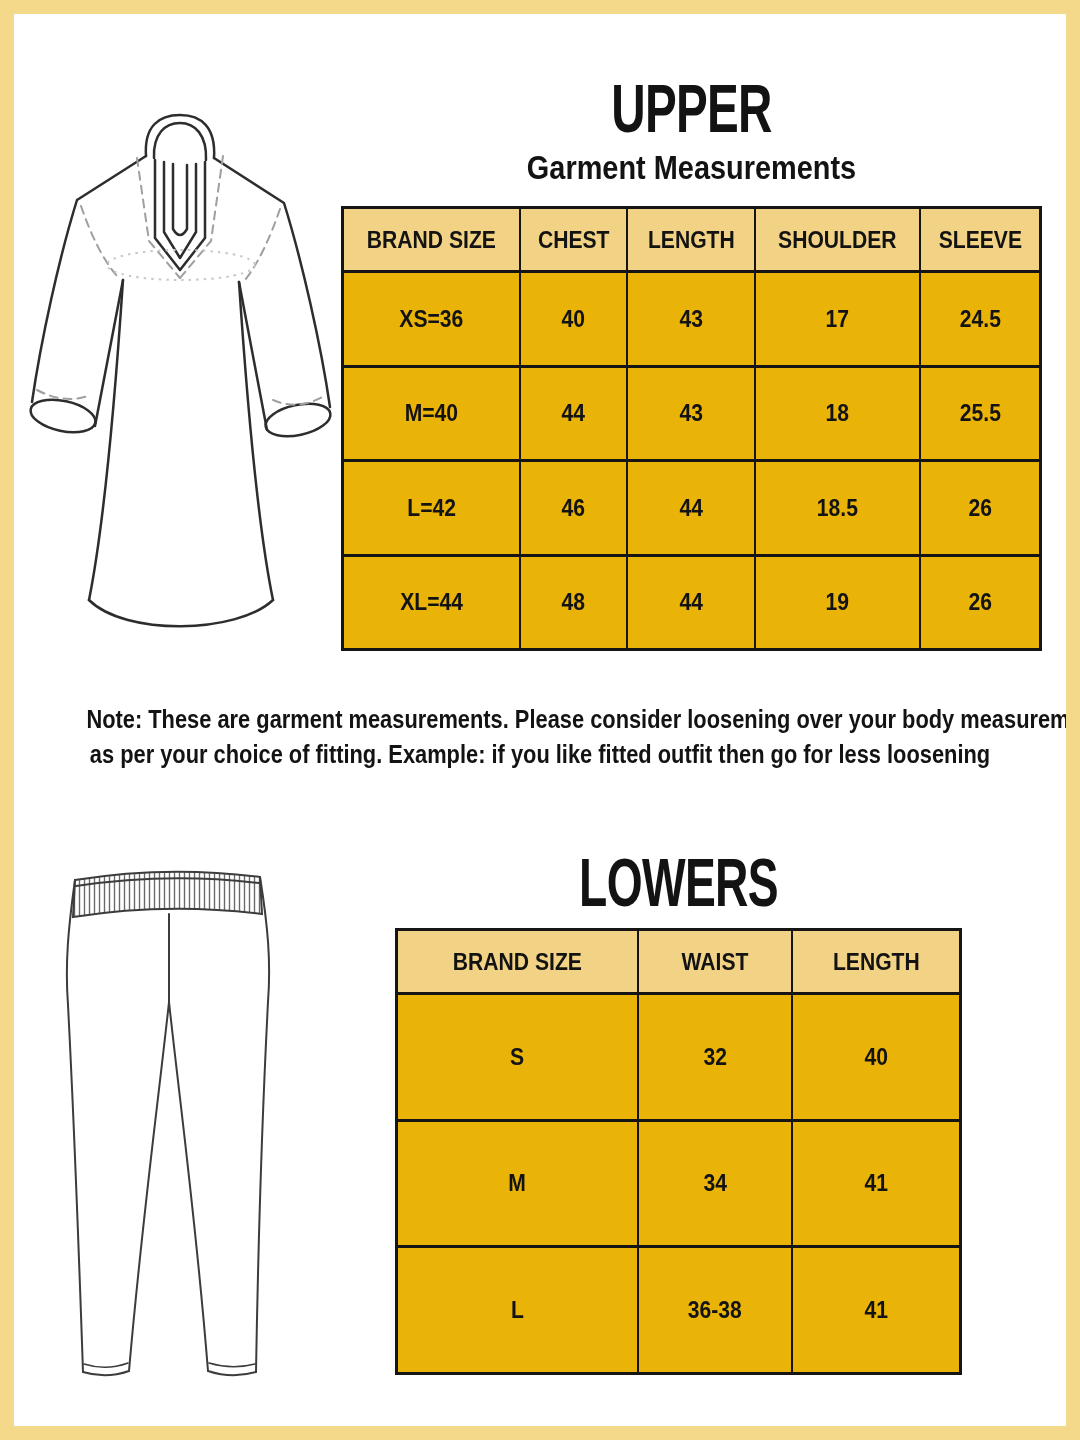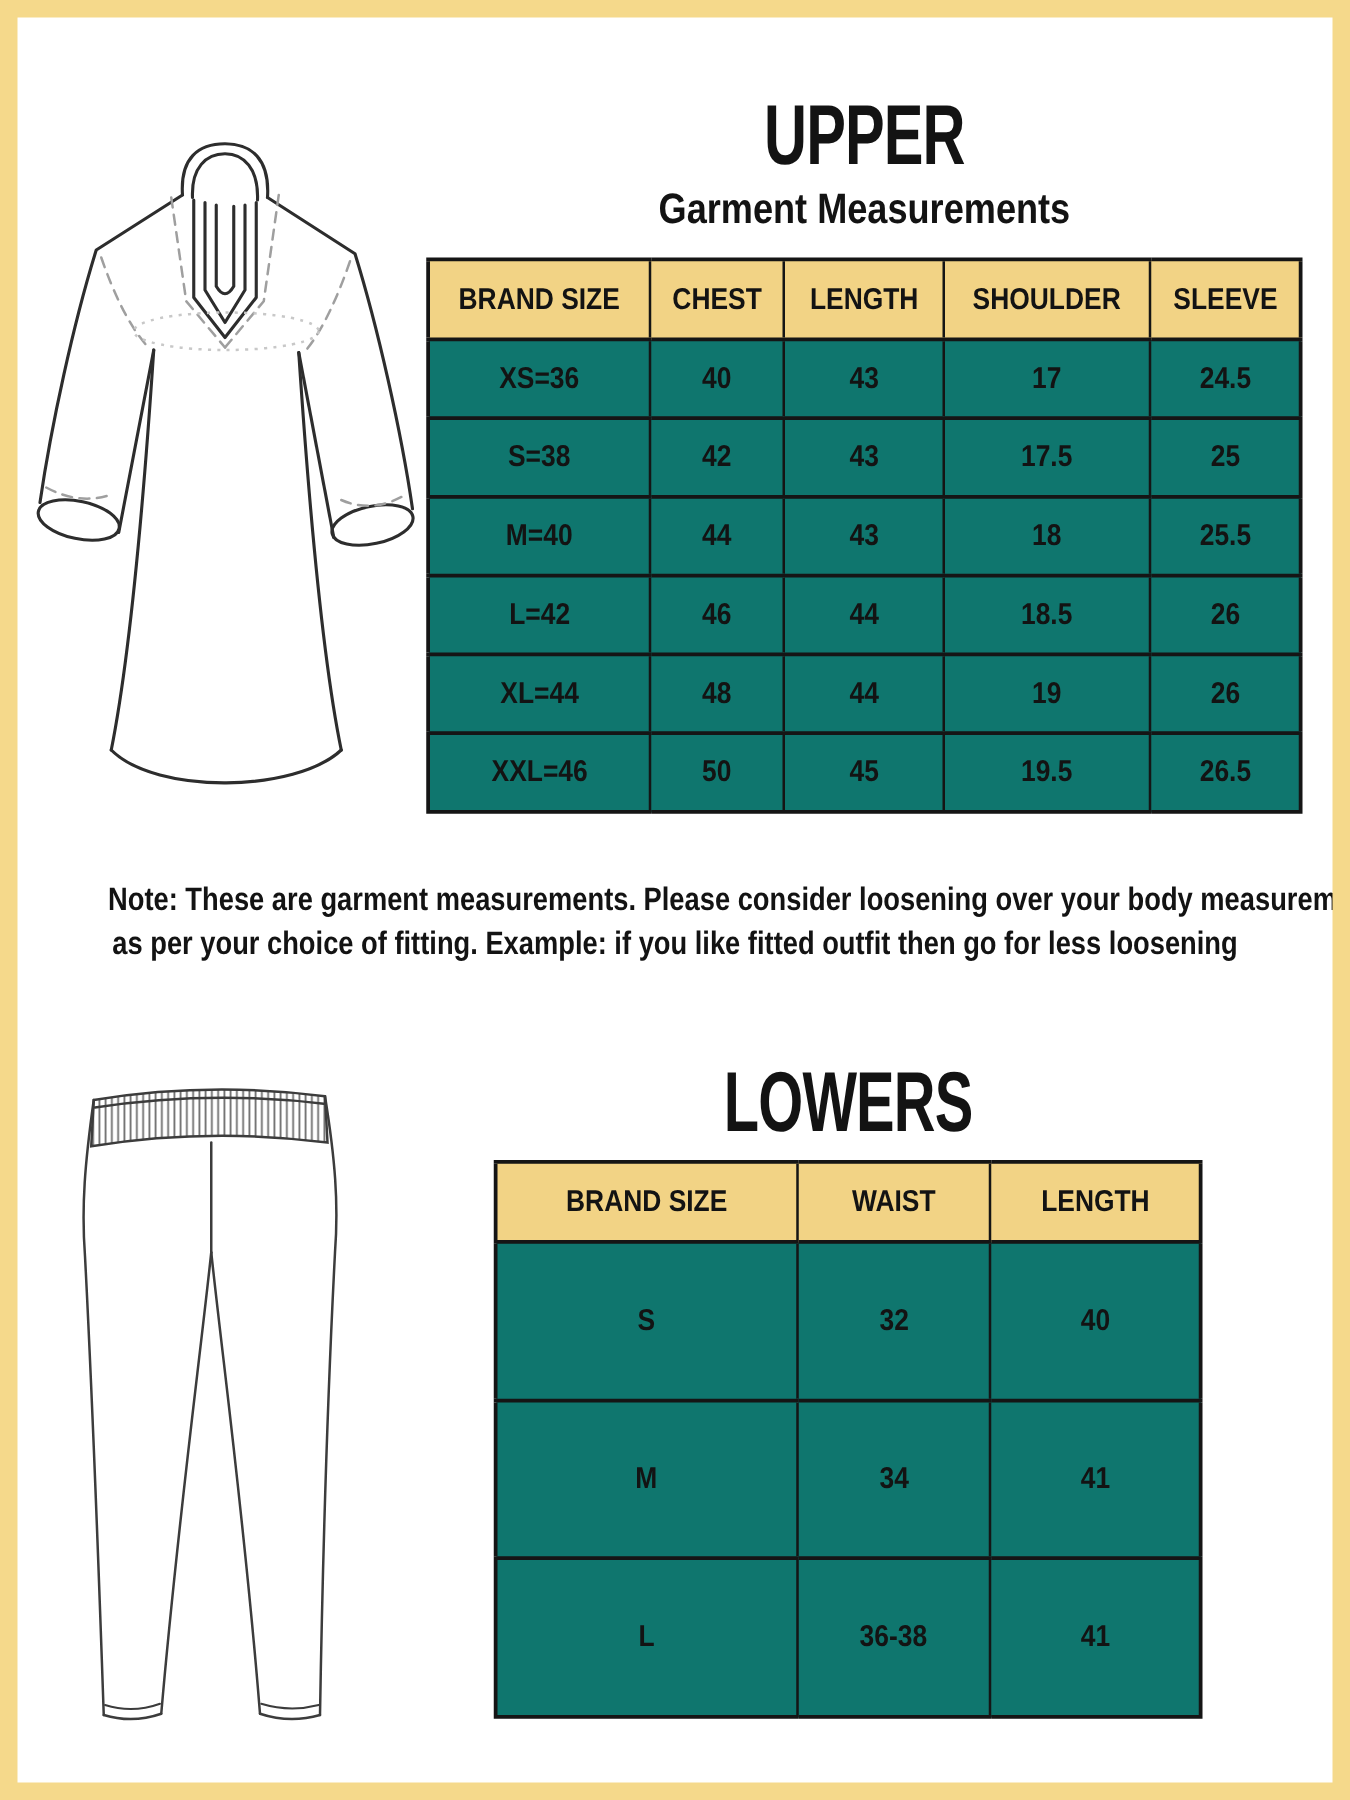--- a/index.html
+++ b/index.html
@@ -27,21 +27,21 @@
   }
   #upper-table{left:341px;top:206px;width:701px;height:445px;}
   #lowers-table{left:395px;top:928px;width:567px;height:447px;}
   th,td{
     border:2px solid #151515;border-top-width:3px;border-bottom-width:3px;
     text-align:center;vertical-align:middle;padding:0;
     font-size:24px;font-weight:bold;color:#131313;
   }
   thead tr{height:64px;}
   th{background:#F2D385;}
-  td{background:#0f766e;}
+  td{background:#eab308;}
   .cell-txt{display:inline-block;transform:scaleX(0.88);transform-origin:50% 50%;white-space:nowrap;}
   #upper-table .c1{width:25.4%}#upper-table .c2{width:15.4%}
   #upper-table .c3{width:18.3%}#upper-table .c4{width:23.7%}#upper-table .c5{width:17.2%}
   #lowers-table .c1{width:42.8%}#lowers-table .c2{width:27.4%}#lowers-table .c3{width:29.8%}
   .note{position:absolute;left:0;top:702px;width:1080px;}
   .note-line{
     font-weight:bold;font-size:26px;line-height:35px;text-align:center;
     white-space:nowrap;transform:scaleX(0.84);transform-origin:50% 50%;
   }
 </style>
@@ -121,53 +121,39 @@
       </thead>
       <tbody>
         <tr>
           <td><span class="cell-txt">XS=36</span></td>
           <td><span class="cell-txt">40</span></td>
           <td><span class="cell-txt">43</span></td>
           <td><span class="cell-txt">17</span></td>
           <td><span class="cell-txt">24.5</span></td>
         </tr>
         <tr>
-          <td><span class="cell-txt">S=38</span></td>
-          <td><span class="cell-txt">42</span></td>
-          <td><span class="cell-txt">43</span></td>
-          <td><span class="cell-txt">17.5</span></td>
-          <td><span class="cell-txt">25</span></td>
-        </tr>
-        <tr>
           <td><span class="cell-txt">M=40</span></td>
           <td><span class="cell-txt">44</span></td>
           <td><span class="cell-txt">43</span></td>
           <td><span class="cell-txt">18</span></td>
           <td><span class="cell-txt">25.5</span></td>
         </tr>
         <tr>
           <td><span class="cell-txt">L=42</span></td>
           <td><span class="cell-txt">46</span></td>
           <td><span class="cell-txt">44</span></td>
           <td><span class="cell-txt">18.5</span></td>
           <td><span class="cell-txt">26</span></td>
         </tr>
         <tr>
           <td><span class="cell-txt">XL=44</span></td>
           <td><span class="cell-txt">48</span></td>
           <td><span class="cell-txt">44</span></td>
           <td><span class="cell-txt">19</span></td>
           <td><span class="cell-txt">26</span></td>
-        </tr>
-        <tr>
-          <td><span class="cell-txt">XXL=46</span></td>
-          <td><span class="cell-txt">50</span></td>
-          <td><span class="cell-txt">45</span></td>
-          <td><span class="cell-txt">19.5</span></td>
-          <td><span class="cell-txt">26.5</span></td>
         </tr>
       </tbody>
     </table>
 
   <div class="note">
     <div class="note-line">Note: These are garment measurements. Please consider loosening over your body measurements</div>
     <div class="note-line">as per your choice of fitting. Example: if you like fitted outfit then go for less loosening</div>
   </div>
 
   <div id="lowers-title" class="big-title">LOWERS</div>

